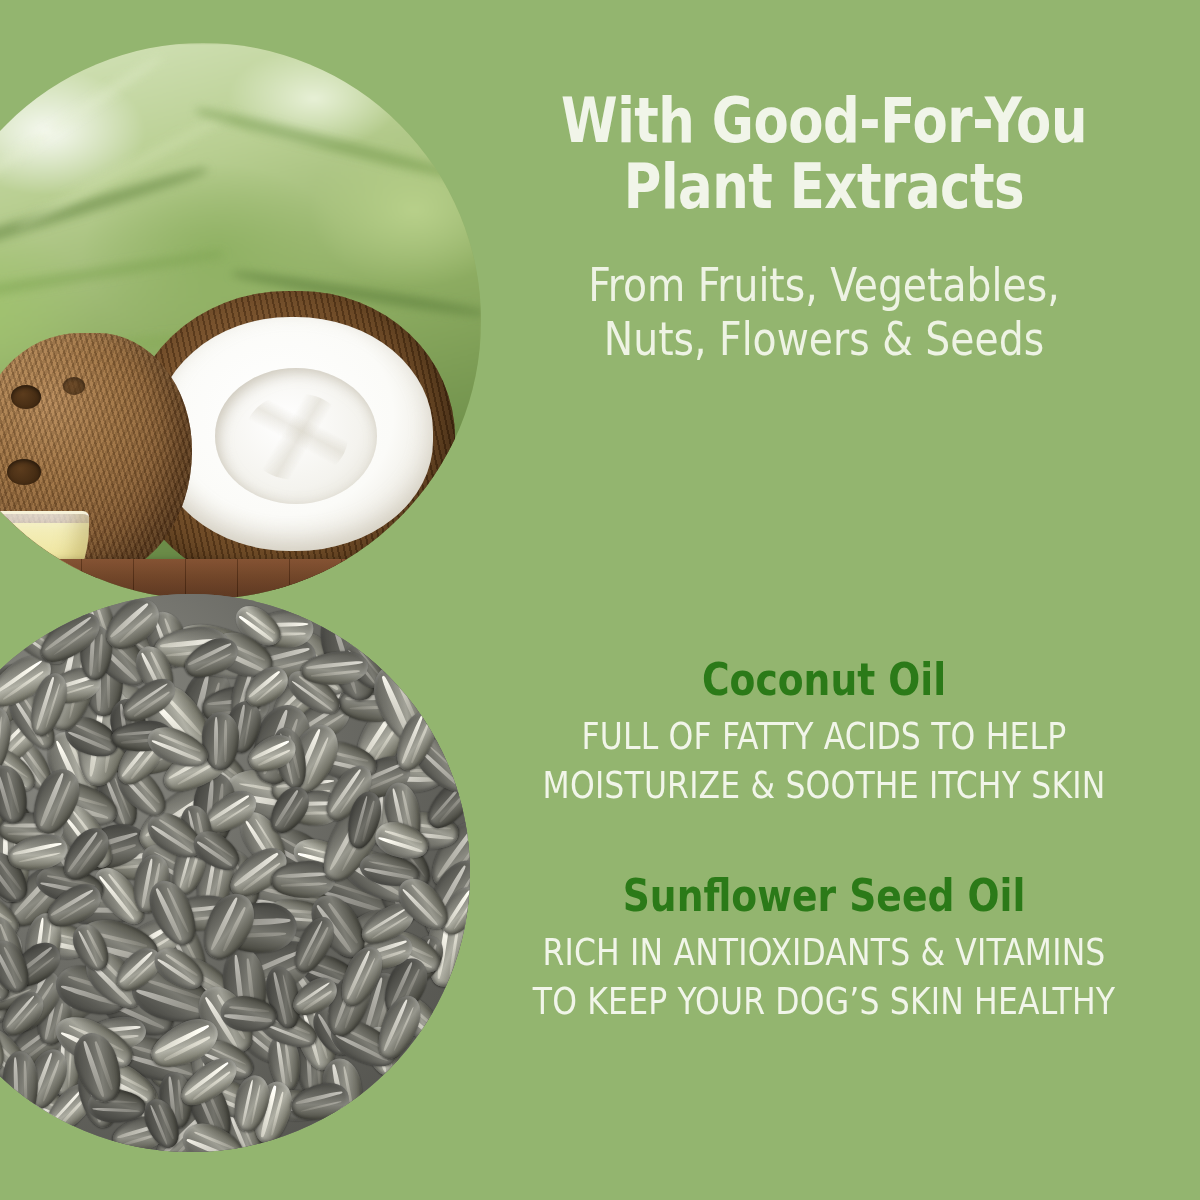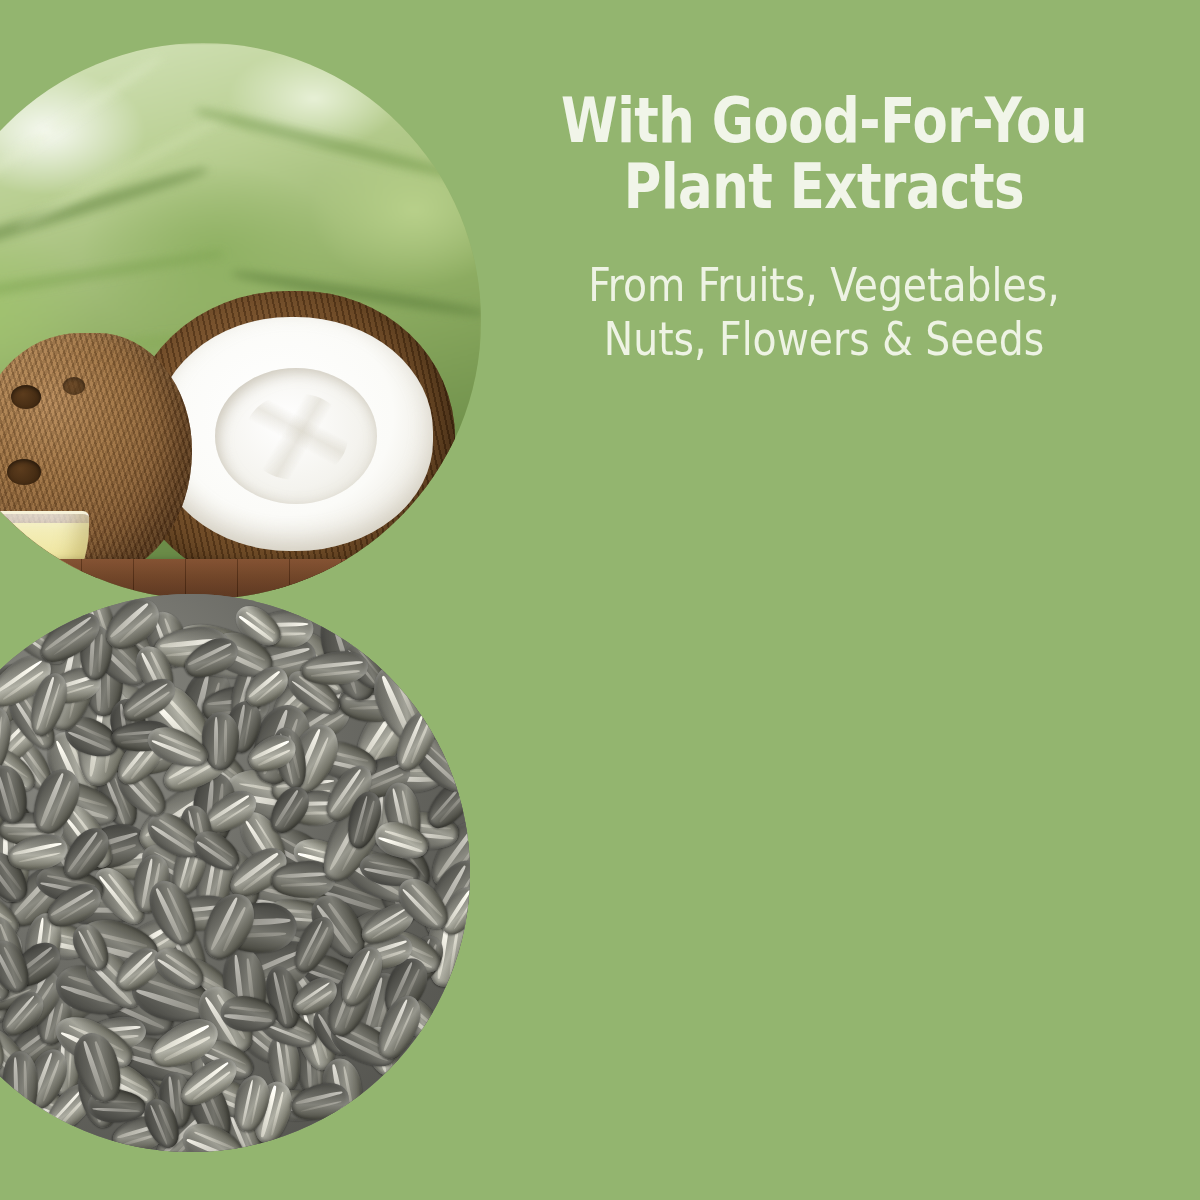--- a/index.html
+++ b/index.html
@@ -579,16 +579,30 @@
       <div>With Good-For-You</div>
       <div>Plant Extracts</div>
     </div>
 
     <div class="subhead">
       <div>From Fruits, Vegetables,</div>
       <div>Nuts, Flowers &amp; Seeds</div>
     </div>
 
 
-
+    <div class="ingredient" id="ingredient-1">
+      <div class="ingredient-name">Coconut Oil</div>
+      <div class="ingredient-desc">
+        <div>FULL OF FATTY ACIDS TO HELP</div>
+        <div>MOISTURIZE &amp; SOOTHE ITCHY SKIN</div>
+      </div>
+    </div>
+
+    <div class="ingredient" id="ingredient-2">
+      <div class="ingredient-name">Sunflower Seed Oil</div>
+      <div class="ingredient-desc">
+        <div>RICH IN ANTIOXIDANTS &amp; VITAMINS</div>
+        <div>TO KEEP YOUR DOG’S SKIN HEALTHY</div>
+      </div>
+    </div>
 
   </div>
 </div>
 
 </body></html>

